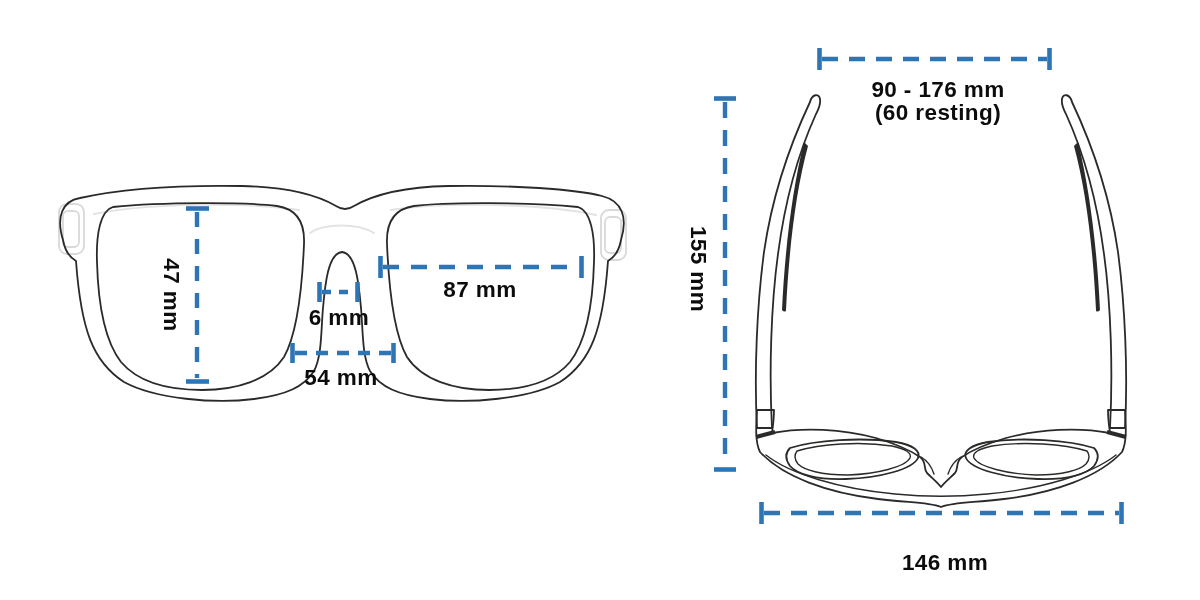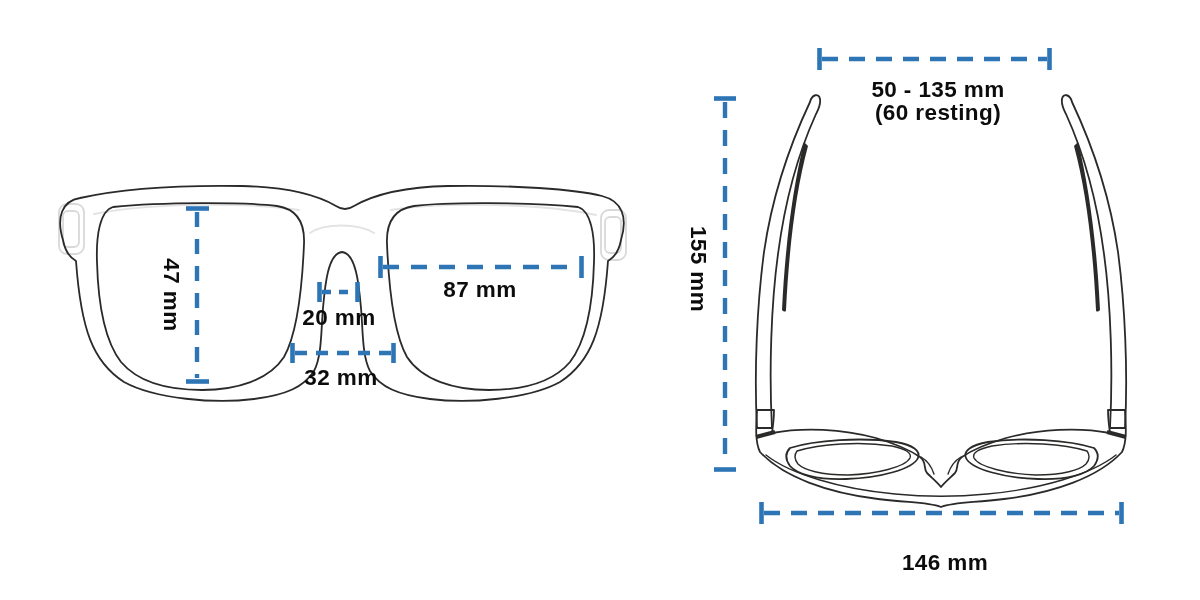--- a/index.html
+++ b/index.html
@@ -200,26 +200,26 @@
         <line class="capline" x1="761.5" y1="502" x2="761.5" y2="524"></line>
         <line class="capline" x1="1121.5" y1="502" x2="1121.5" y2="524"></line>
       </g>
     </g>
   </svg>
 
   <div class="mlabel vertical" style="left:171px;top:295px;">47 mm</div>
 
   <div class="mlabel" style="left:480px;top:289px;">87 mm</div>
 
-  <div class="mlabel" style="left:339px;top:317px;">20 mm</div>
-
-  <div class="mlabel" style="left:341px;top:377px;">32 mm</div>
+  <div class="mlabel" style="left:339px;top:317px;">6 mm</div>
+
+  <div class="mlabel" style="left:341px;top:377px;">54 mm</div>
 
   <div class="mlabel" style="left:938px;top:101px;">
-    <div>50 - 135 mm</div>
+    <div>90 - 176 mm</div>
     <div>(60 resting)</div>
   </div>
 
   <div class="mlabel vertical" style="left:698px;top:269px;">155 mm</div>
 
   <div class="mlabel" style="left:945px;top:545px;margin-top:17px;">146 mm</div>
 
 </div>
 
 </body></html>

